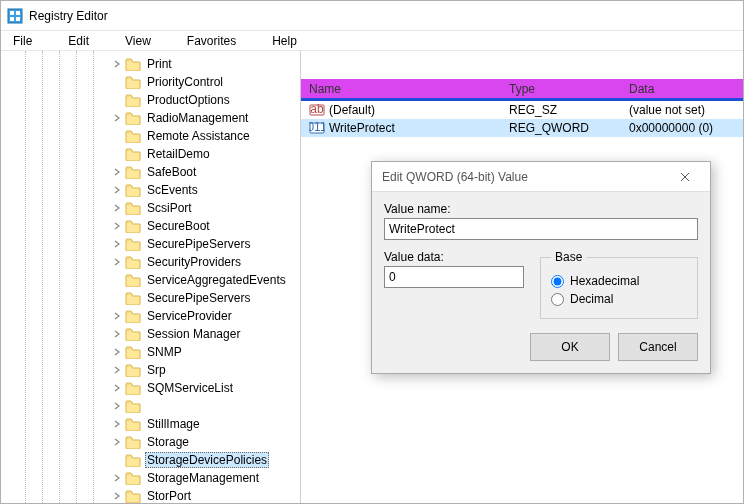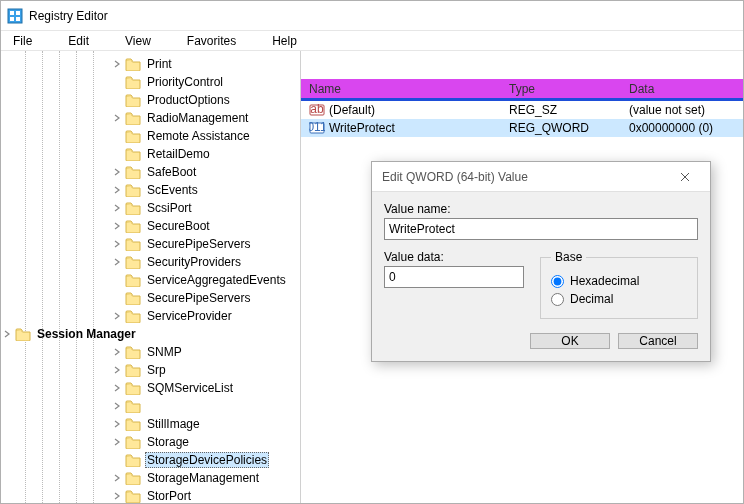--- a/index.html
+++ b/index.html
@@ -41,21 +41,21 @@
   .dlg-label { color:#000; margin-bottom:2px; }
   .dlg-input { width: 100%; height: 22px; border: 1px solid #888; padding: 2px 4px; background:#fff; margin-bottom: 10px; font-size:12px; }
   .dlg-row { display: flex; gap: 16px; }
   .dlg-col-left { flex: 0 0 140px; }
   .dlg-col-right { flex: 1; }
   .fieldset { border: 1px solid #ccc; padding: 6px 10px 8px 10px; }
   .fieldset legend { padding: 0 4px; color:#000; }
   .radio-row { display:flex; align-items:center; gap:6px; margin: 4px 0; }
   .radio-row input { margin:0; }
   .dlg-buttons { display:flex; justify-content:flex-end; gap:8px; margin-top: 14px; }
-  .dlg-btn { width: 80px; height: 16px; border: 1px solid #adadad; background:#e1e1e1; cursor:default; display:flex; align-items:center; justify-content:center; }
+  .dlg-btn { width: 80px; height: 28px; border: 1px solid #adadad; background:#e1e1e1; cursor:default; display:flex; align-items:center; justify-content:center; }
   .edge-lines { position:absolute; left:0; top:0; bottom:0; width:110px; pointer-events:none; }
   .edge-lines .dl { position:absolute; top:0; bottom:0; border-left:1px dotted #bbb; }
 </style>
 </head>
 <body>
 
 <div class="window">
 
   <div class="titlebar">
     <span class="icon">
@@ -237,21 +237,21 @@
               <svg viewBox="0 0 8 8">
                 <path d="M2 1 L6 4 L2 7" fill="none" stroke="#888" stroke-width="1.2"></path>
               </svg>
             </span>
             <span class="folder-icon"><svg viewBox="0 0 16 14">
                 <path d="M1 3 h5 l1.5 2 H15 v8 a1 1 0 0 1 -1 1 H2 a1 1 0 0 1 -1 -1 Z" fill="#ffe89a" stroke="#d8b54a"></path>
                 <path d="M1 3 a1 1 0 0 1 1 -1 h4 l1.5 2" fill="#ffe89a" stroke="#d8b54a"></path>
               </svg></span>
             <span class="tree-label">ServiceProvider</span>
           </div>
-          <div class="tree-item" style=" font-weight: bold;">
+          <div class="tree-item" style="padding-left: 110px;">
             <span class="expander">
               <svg viewBox="0 0 8 8">
                 <path d="M2 1 L6 4 L2 7" fill="none" stroke="#888" stroke-width="1.2"></path>
               </svg>
             </span>
             <span class="folder-icon"><svg viewBox="0 0 16 14">
                 <path d="M1 3 h5 l1.5 2 H15 v8 a1 1 0 0 1 -1 1 H2 a1 1 0 0 1 -1 -1 Z" fill="#ffe89a" stroke="#d8b54a"></path>
                 <path d="M1 3 a1 1 0 0 1 1 -1 h4 l1.5 2" fill="#ffe89a" stroke="#d8b54a"></path>
               </svg></span>
             <span class="tree-label">Session Manager</span>

